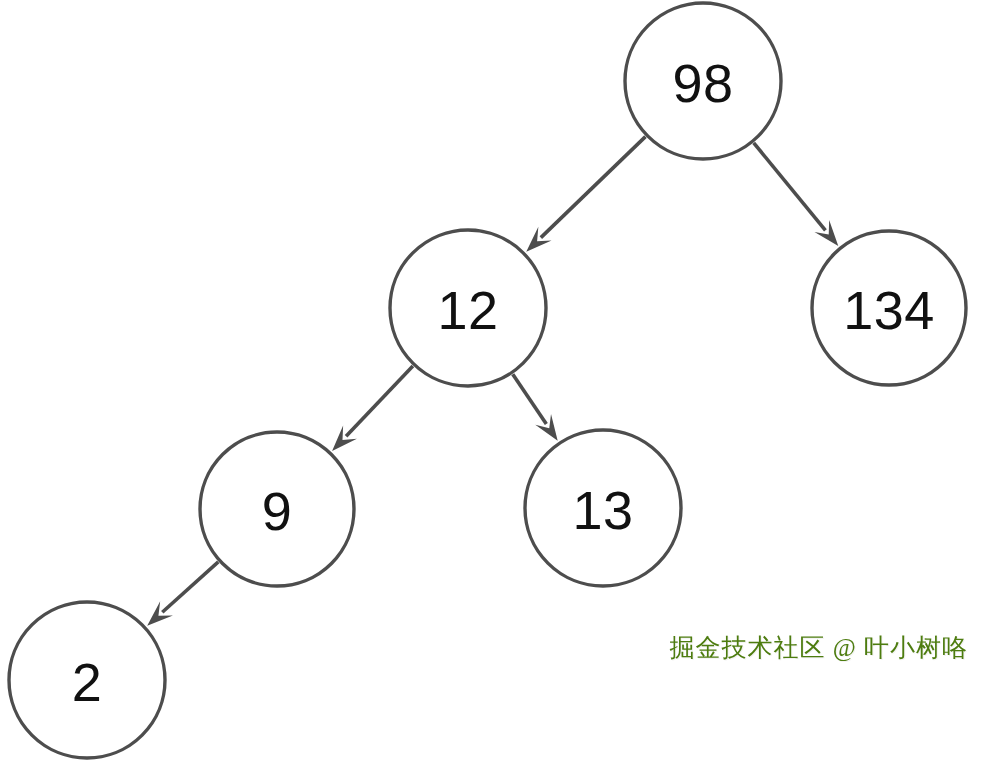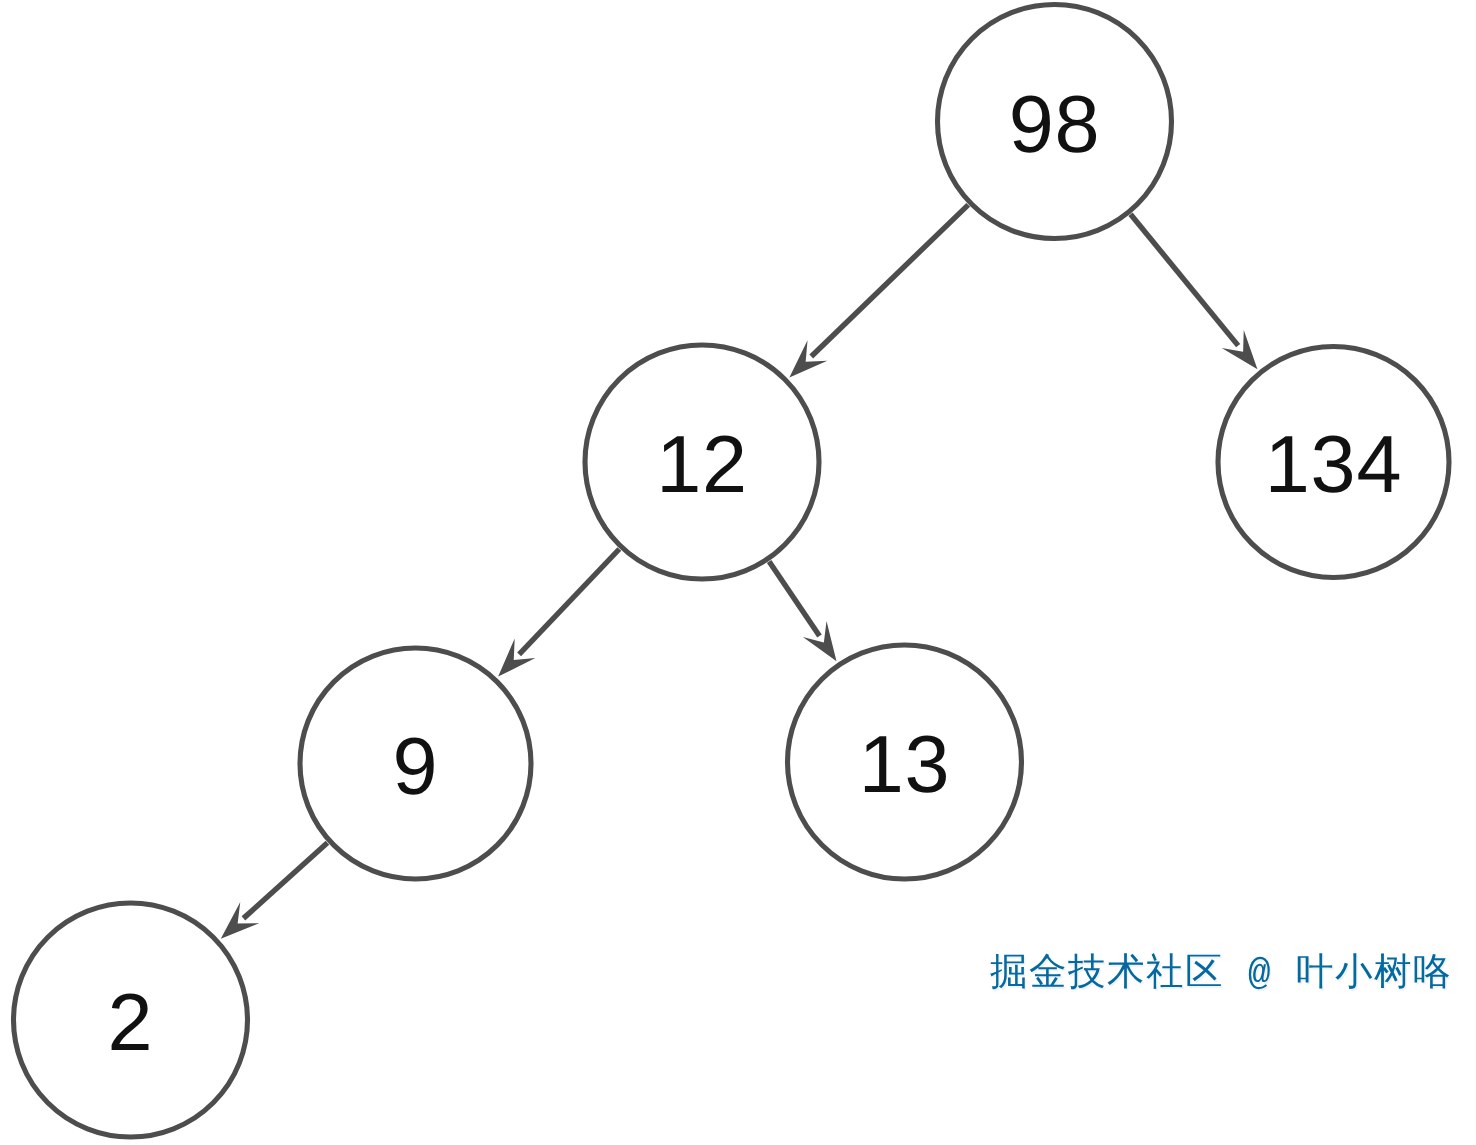--- a/index.html
+++ b/index.html
@@ -48,23 +48,23 @@
     stroke-linecap: butt;
   }
   .edge-arrowhead {
     fill: #4d4d4d;
     stroke: none;
   }
   .watermark {
     position: absolute;
     right: 16px;
     bottom: 16px;
-    font-family: Liberation Mono, monospace;
+    font-family: Liberation Serif, serif;
     font-size: 25px;
-    color: #0369a1;
+    color: #4d7c0f;
     letter-spacing: 1px;
     white-space: nowrap;
     text-shadow: 1px 1px 0 #f2f2f2;
     user-select: none;
   }
 </style>
 </head>
 <body>
 
 <div id="diagram-root">

